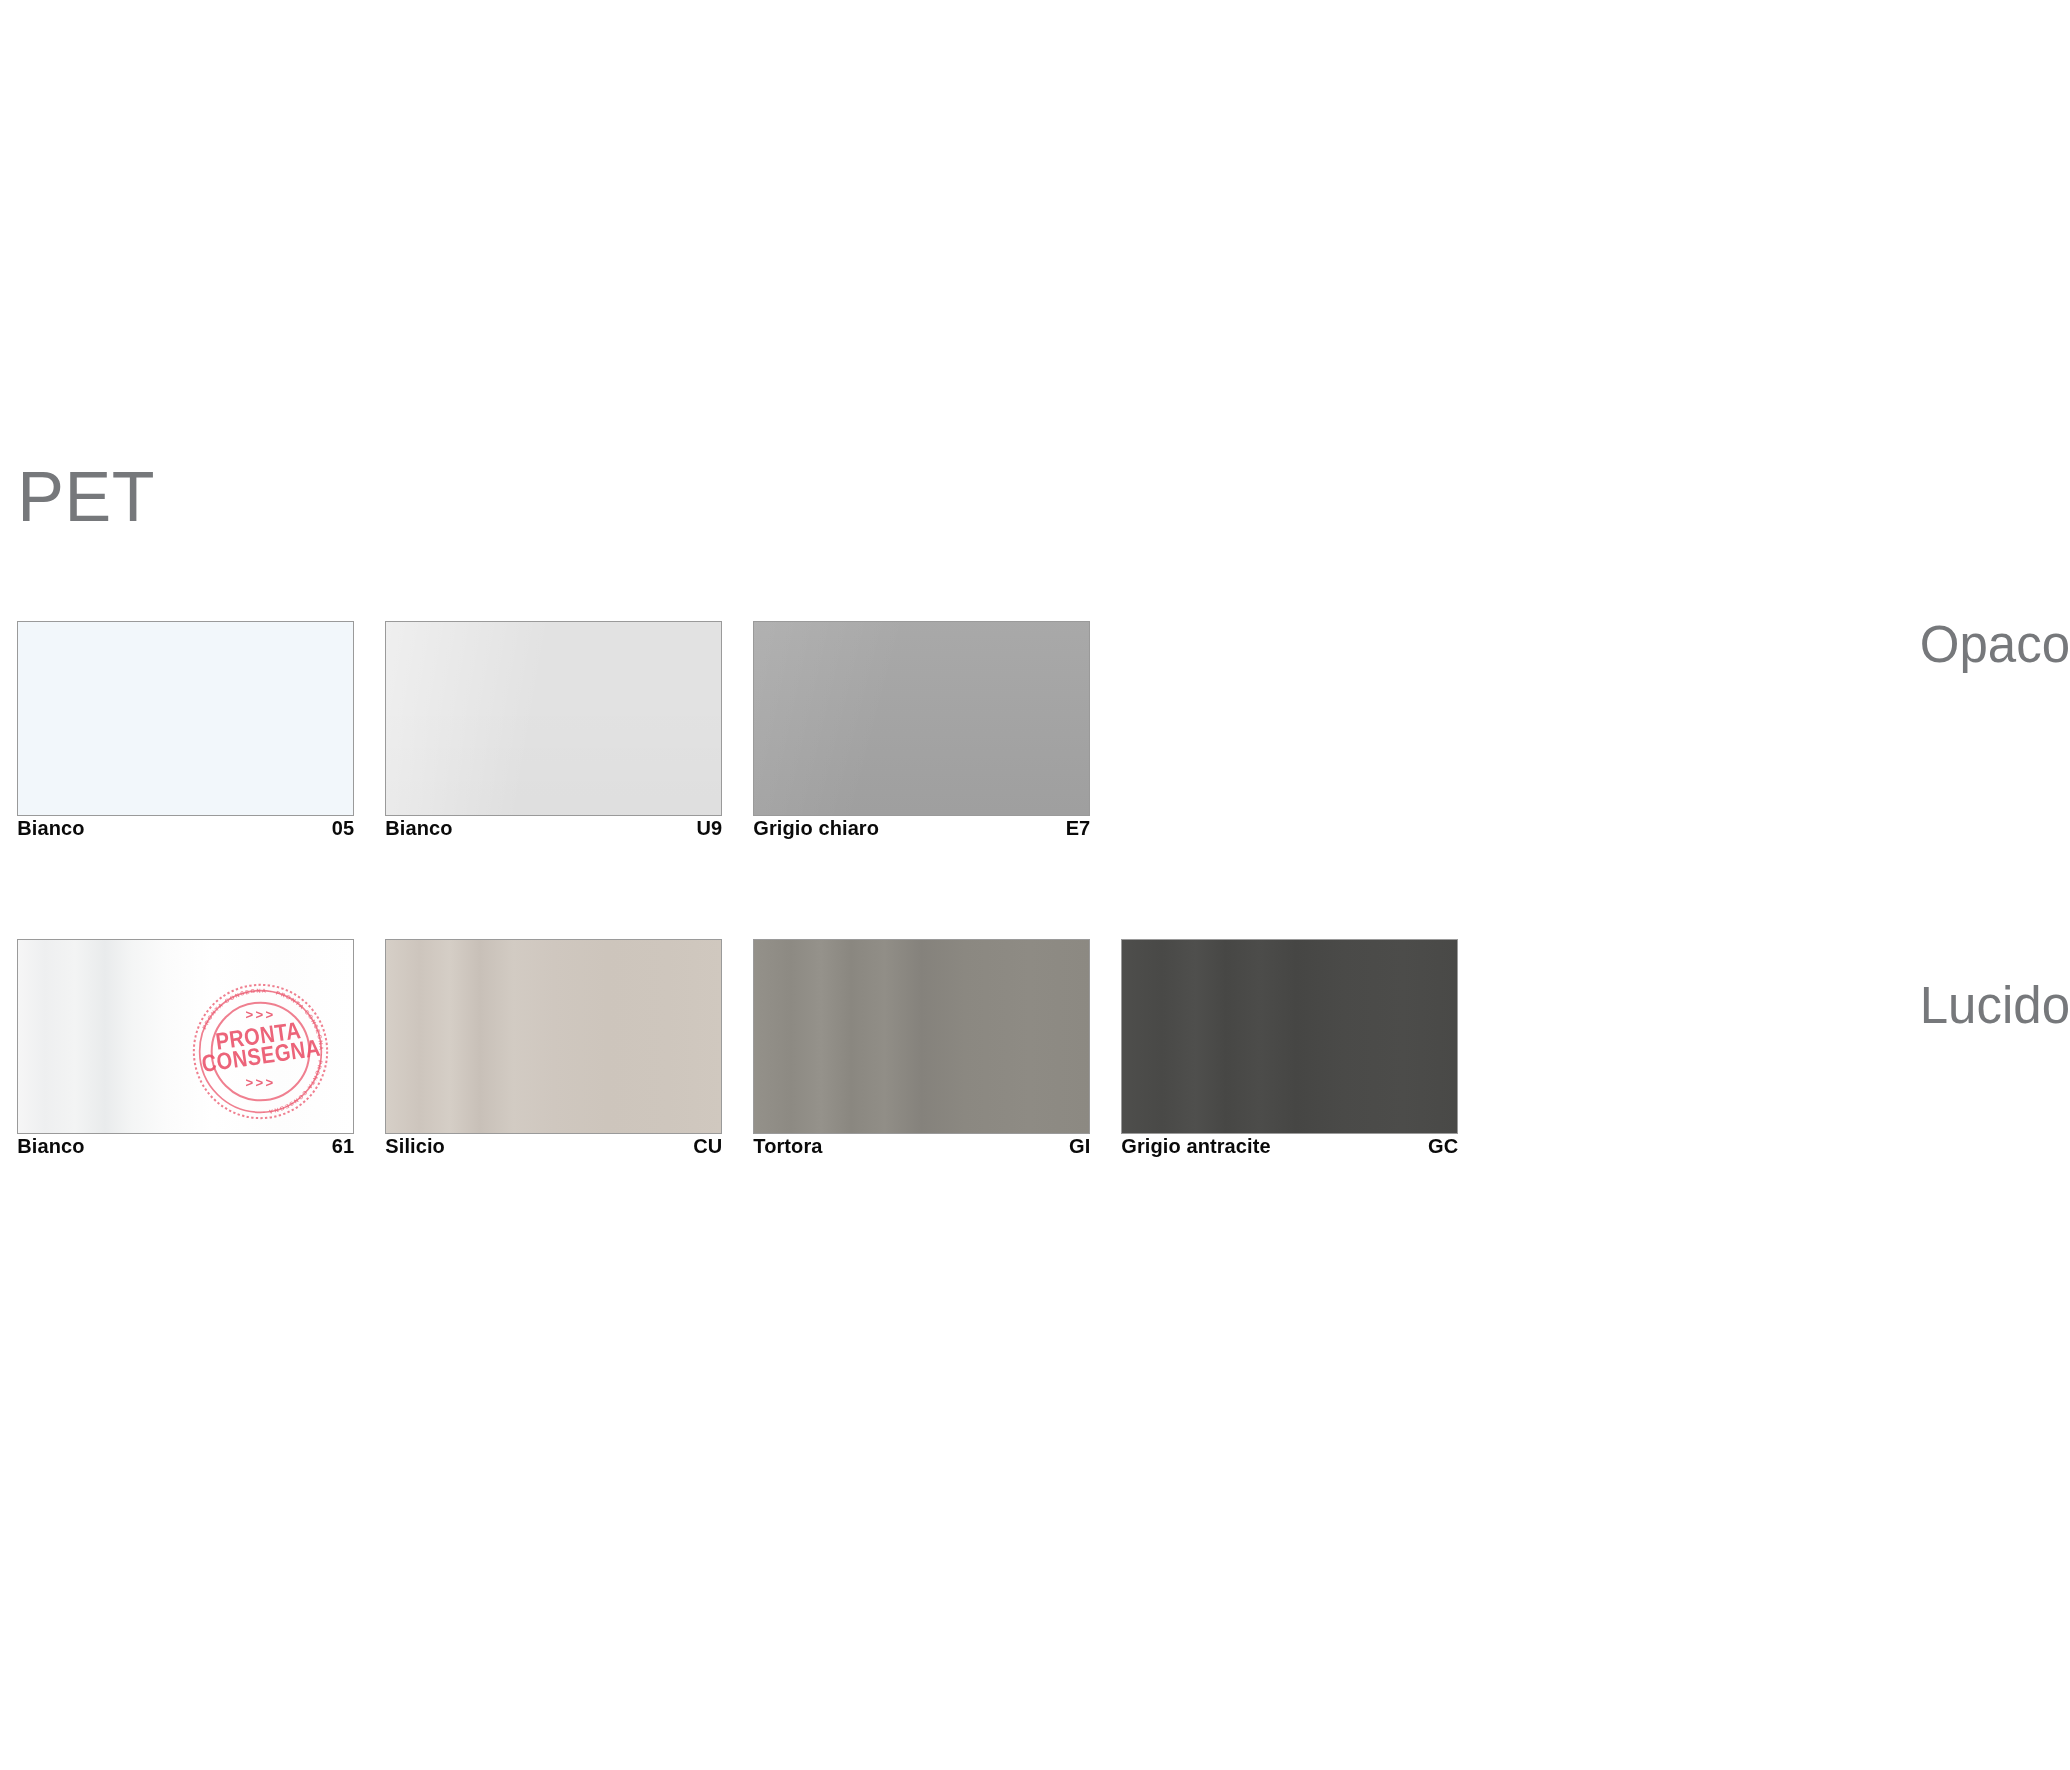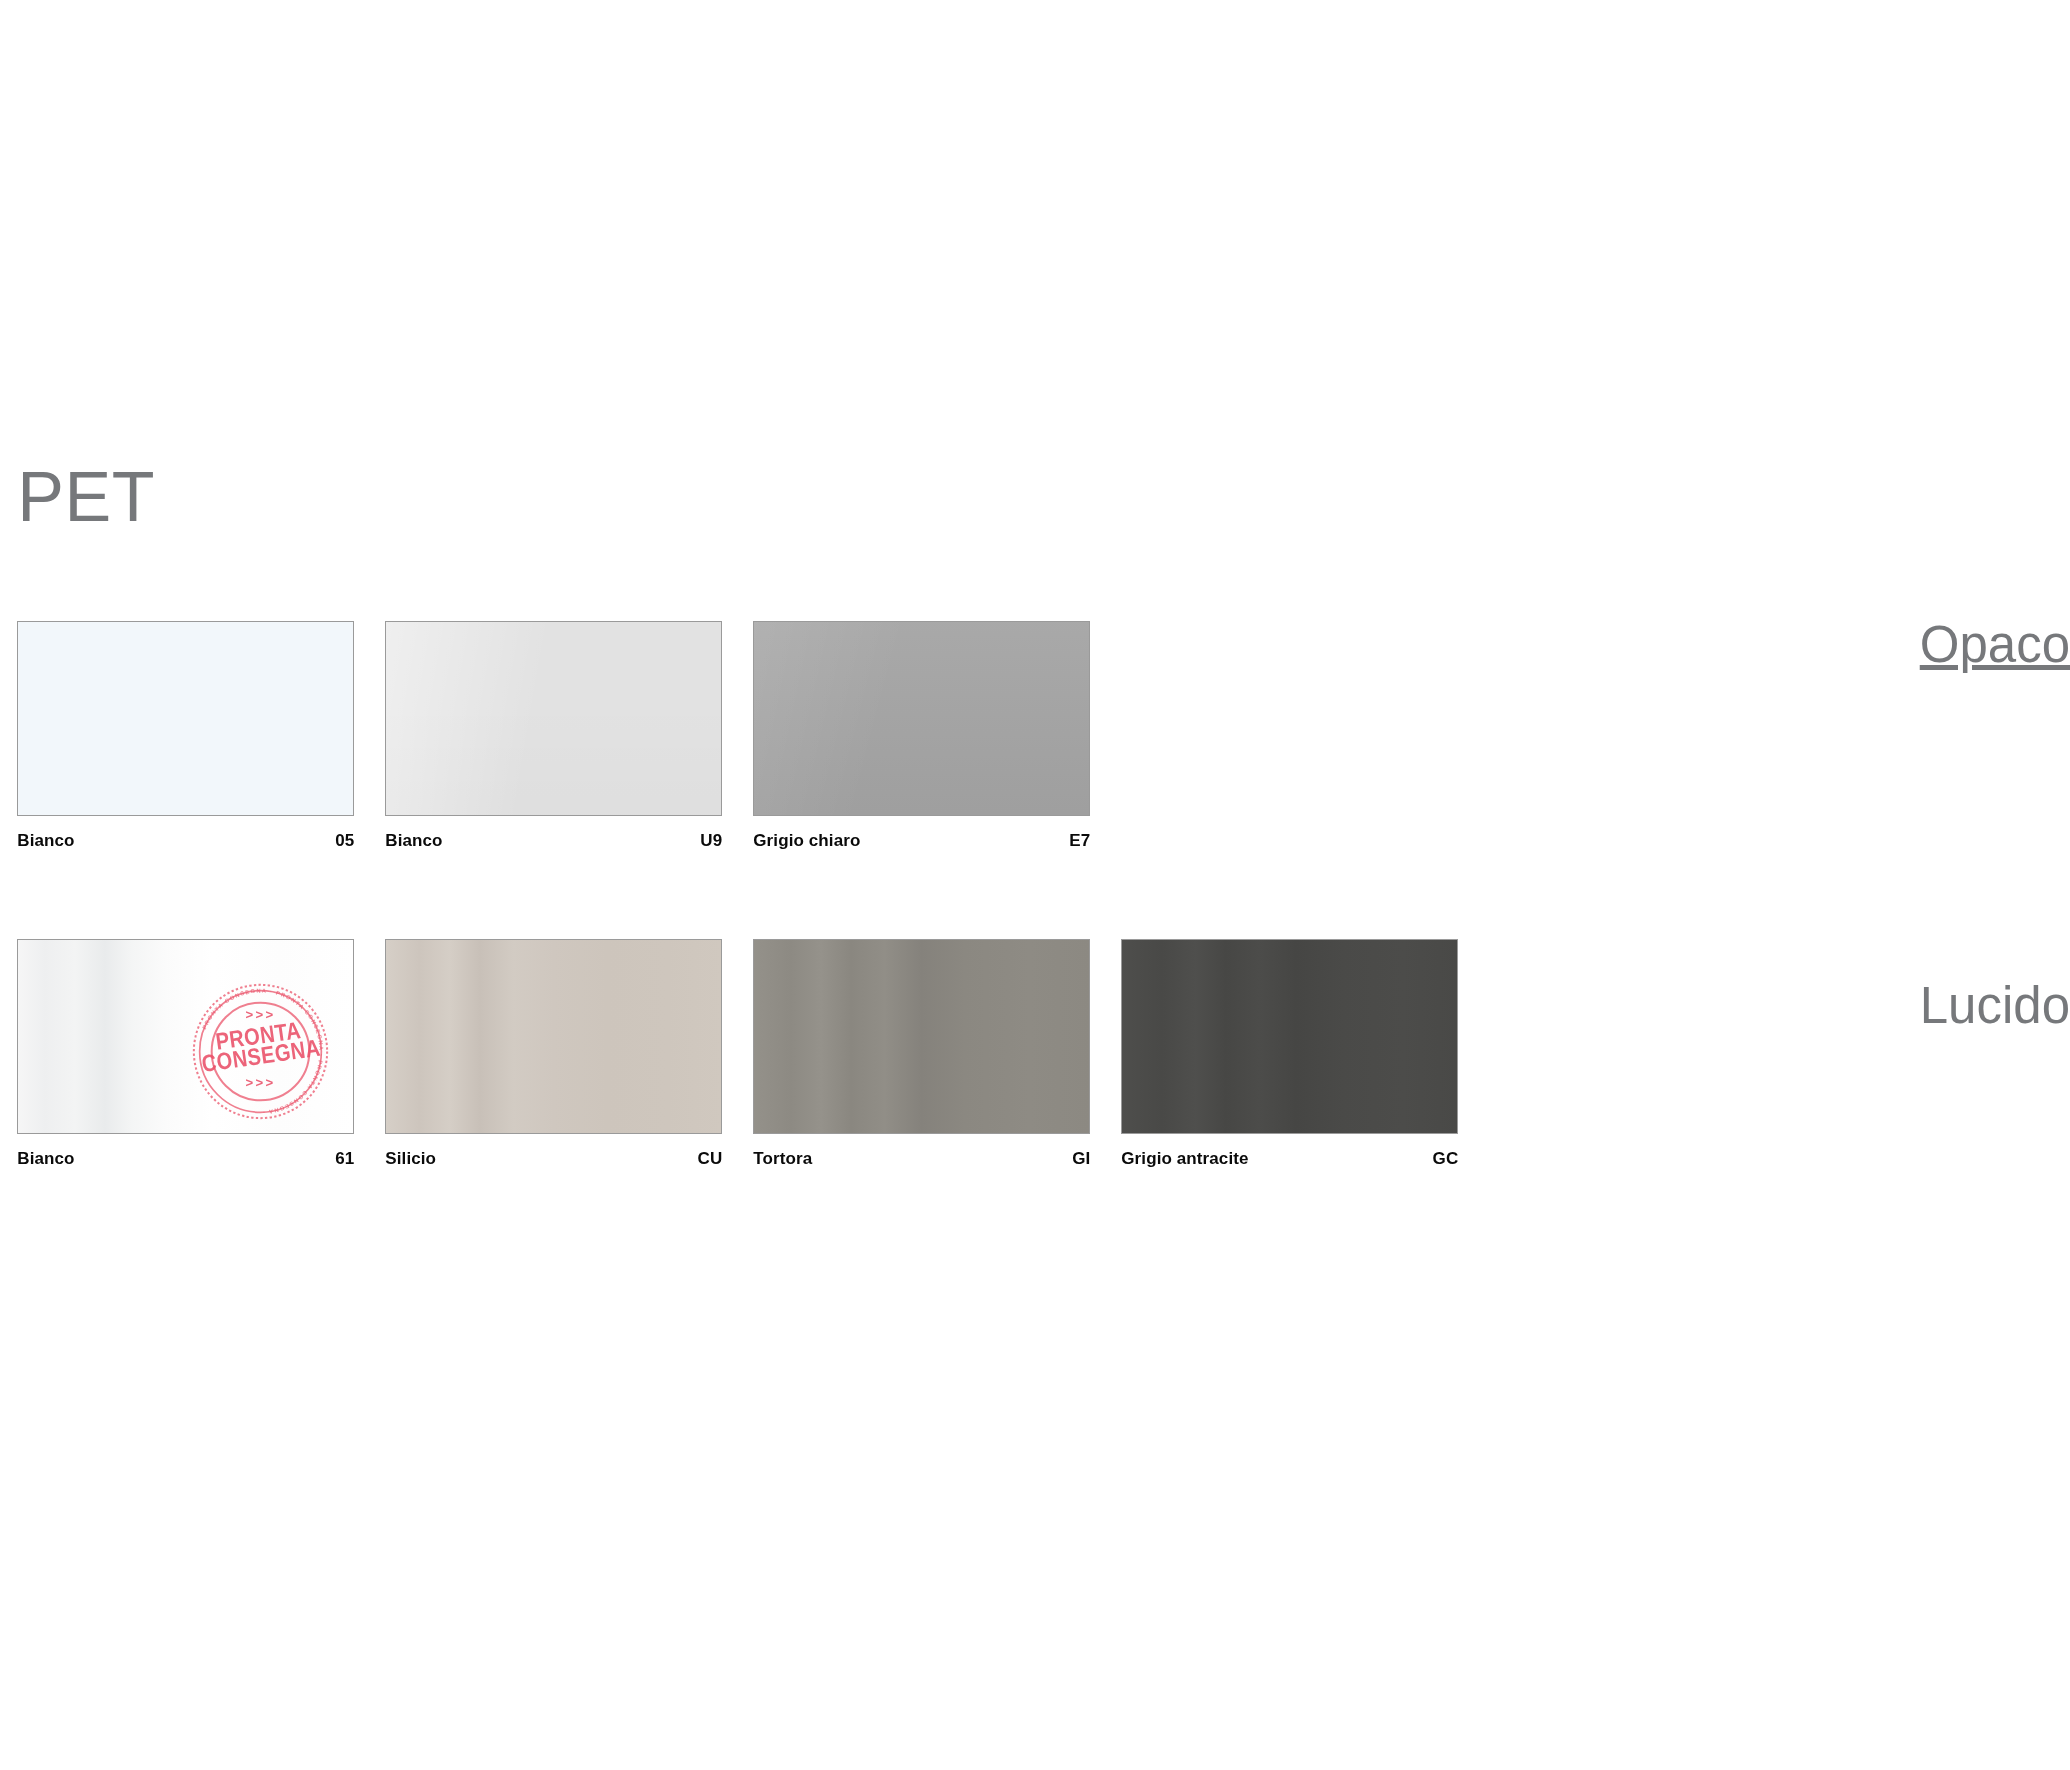--- a/index.html
+++ b/index.html
@@ -31,21 +31,21 @@
   
   .finish-label {
     position: absolute;
     right: 0px;
     font-size: 51px;
     font-weight: 400;
     color: #76787b;
     line-height: 1;
     white-space: nowrap;
   }
-  .finish-opaco  { top: 619px; text-decoration: underline; }
+  .finish-opaco  { top: 619px; }
   .finish-lucido { top: 964px; margin-top: 16px; }
 
   
   .swatch-row {
     position: absolute;
     left: 17.3px;
     display: flex;
     gap: 31px;
   }
   .row-opaco  { top: 621px; }
@@ -146,22 +146,22 @@
         #4a4a48 66%,
         #4c4c4a 84%,
         #494947 100%);
   }
 
   
   .swatch-caption {
     display: flex;
     justify-content: space-between;
     align-items: baseline;
-    margin-top: 16px;
-    font-size: 17px;
+    margin-top: 2px;
+    font-size: 20px;
     font-weight: 700;
     color: #0a0a0a;
     line-height: 1;
     letter-spacing: 0.1px;
   }
   .swatch-name { white-space: nowrap; }
   .swatch-code { white-space: nowrap; }
 
   
   .stamp {

